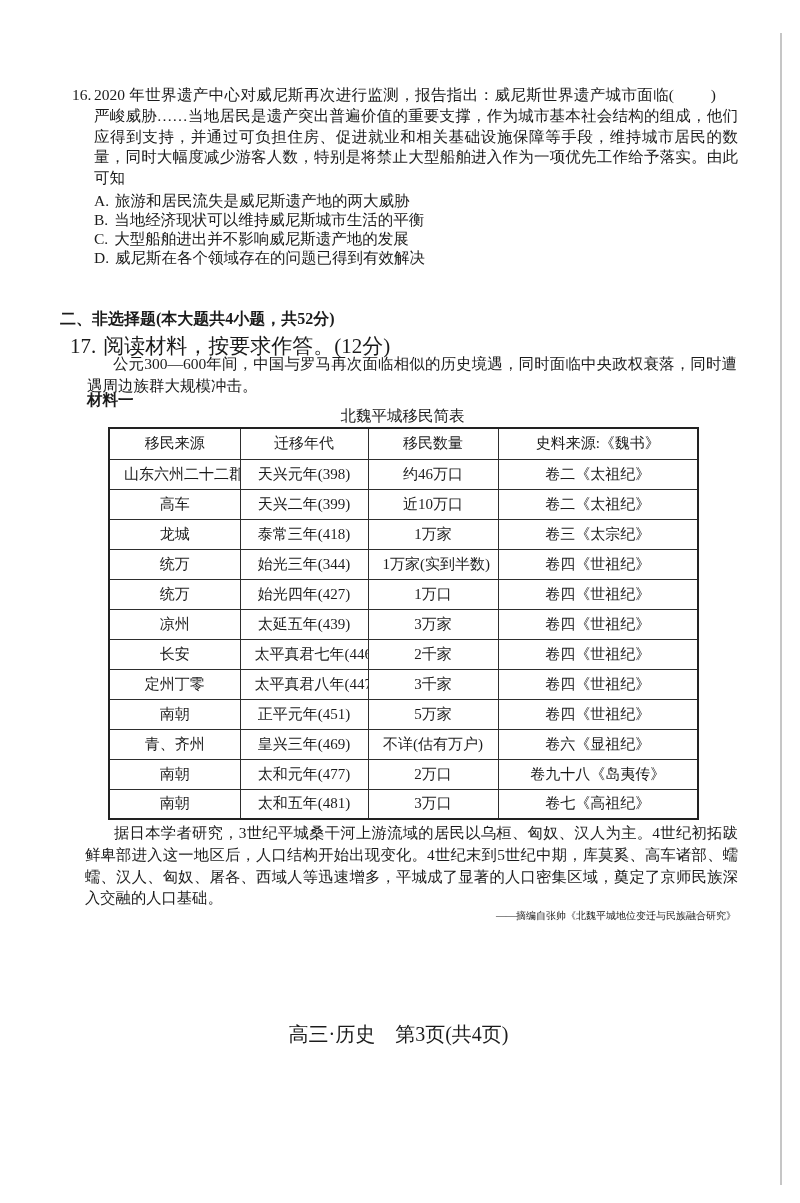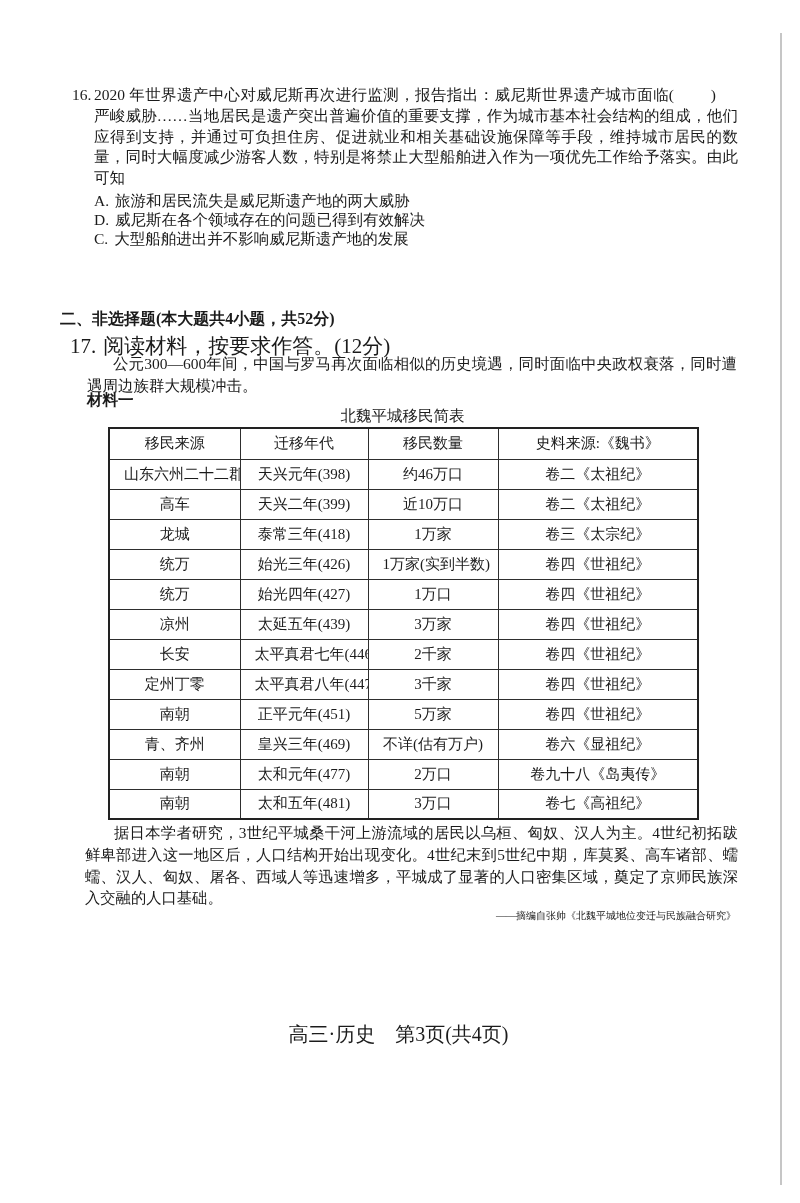--- a/index.html
+++ b/index.html
@@ -72,24 +72,27 @@
       <span class="bracket">(　　)</span>
       <span>2020 年世界遗产中心对威尼斯再次进行监测，报告指出：威尼斯世界遗产城市面临严峻威胁……当地居民是遗产突出普遍价值的重要支撑，作为城市基本社会结构的组成，他们应得到支持，并通过可负担住房、促进就业和相关基础设施保障等手段，维持城市居民的数量，同时大幅度减少游客人数，特别是将禁止大型船舶进入作为一项优先工作给予落实。由此可知</span>
     </div>
   </div>
 
   <div class="abs options">
     <div>
       <span class="option-label">A.</span><span>旅游和居民流失是威尼斯遗产地的两大威胁</span>
     </div>
     <div>
+      <span class="option-label">B.</span><span>当地经济现状可以维持威尼斯城市生活的平衡</span>
+    </div>
+    <div>
+      <span class="option-label">C.</span><span>大型船舶进出并不影响威尼斯遗产地的发展</span>
+    </div>
+    <div>
       <span class="option-label">D.</span><span>威尼斯在各个领域存在的问题已得到有效解决</span>
-    </div>
-    <div>
-      <span class="option-label">C.</span><span>大型船舶进出并不影响威尼斯遗产地的发展</span>
     </div>
   </div>
 
   <div class="abs subheading">二、非选择题(本大题共4小题，共52分)</div>
 
   <div class="abs q17line">
     <span class="q17num">17.</span><span>阅读材料，按要求作答。(12分)</span>
   </div>
 
   <div class="abs lead">公元300—600年间，中国与罗马再次面临相似的历史境遇，同时面临中央政权衰落，同时遭遇周边族群大规模冲击。</div>
@@ -127,21 +130,21 @@
         <td>卷二《太祖纪》</td>
       </tr>
       <tr>
         <td>龙城</td>
         <td>泰常三年(418)</td>
         <td>1万家</td>
         <td>卷三《太宗纪》</td>
       </tr>
       <tr>
         <td>统万</td>
-        <td>始光三年(426)</td>
+        <td>始光三年(344)</td>
         <td>1万家(实到半数)</td>
         <td>卷四《世祖纪》</td>
       </tr>
       <tr>
         <td>统万</td>
         <td>始光四年(427)</td>
         <td>1万口</td>
         <td>卷四《世祖纪》</td>
       </tr>
       <tr>

